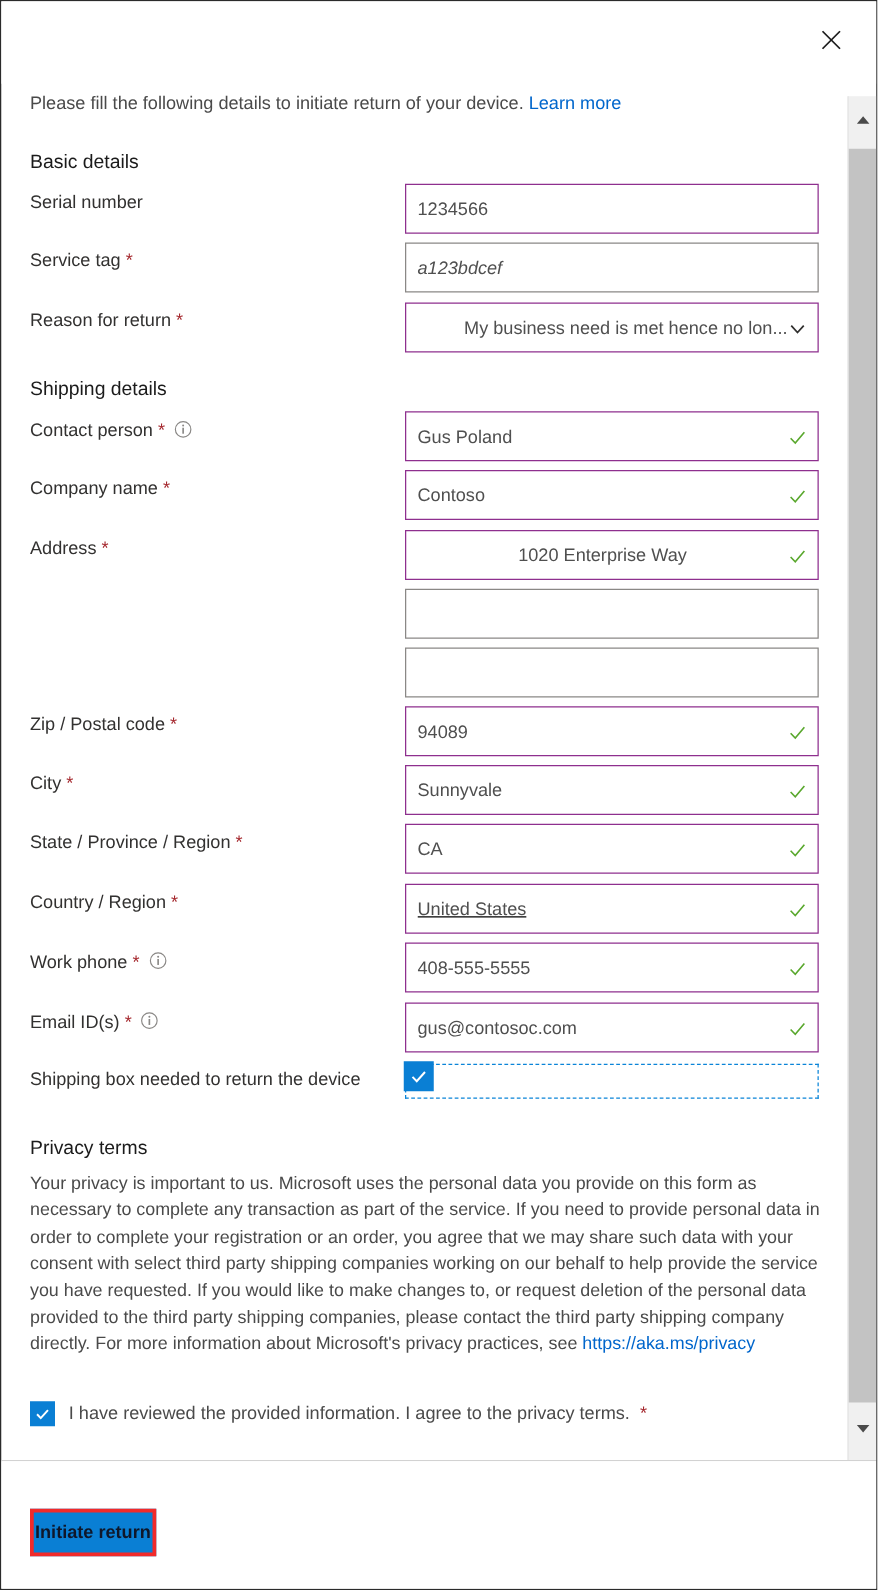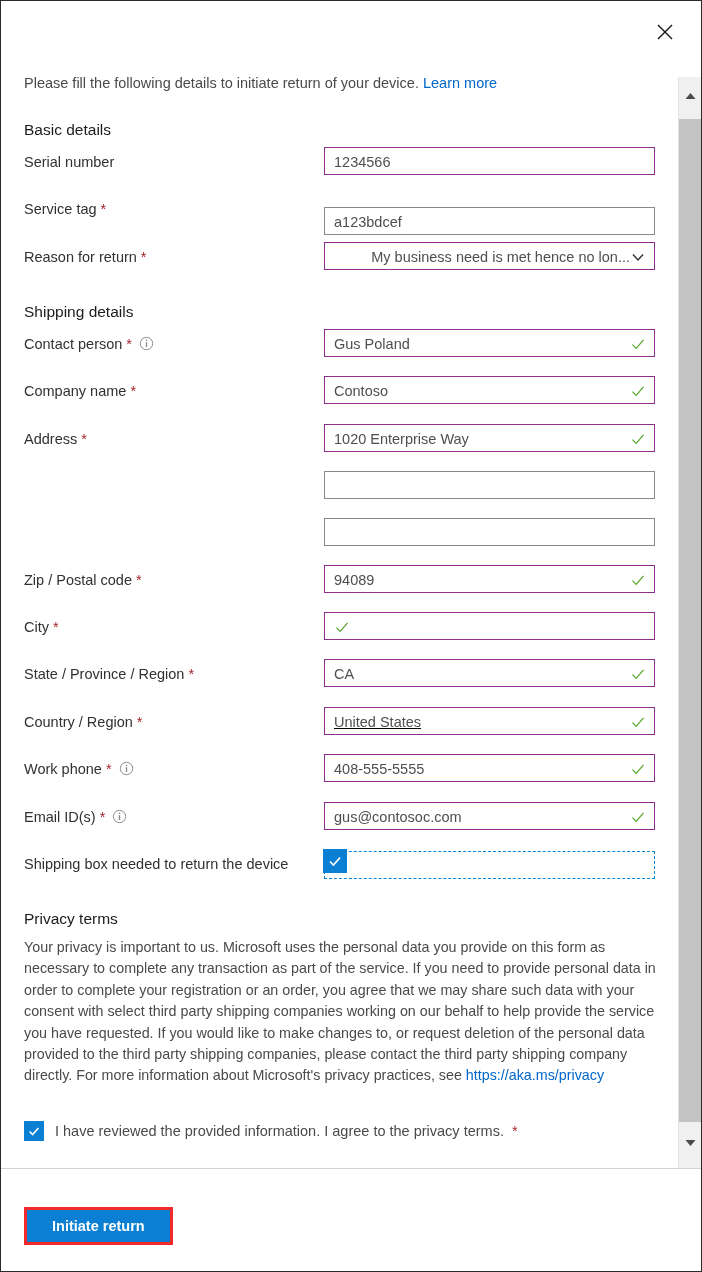--- a/index.html
+++ b/index.html
@@ -60,21 +60,21 @@
     white-space: nowrap;
   }
   .req { color: #a4262c; font-size: 14.5px; }
 
   .info-icon {
     display: inline-block; vertical-align: -2px; margin-left: 7px;
     width: 15px; height: 15px;
   }
 
   .field-input {
-    position: absolute; left: 323px; width: 331px; height: 28px;
+    position: absolute; left: 323px; width: 331px; height: 40px;
     border: 1px solid #8a8886;
     background: #ffffff;
     display: flex; align-items: center;
     padding: 2px 8px 0 9px;
   }
   .field-input.validated { border-color: #8e2f8e; }
   .field-input.accent    { border-color: #8e2f8e; }
   .field-value {
     font-size: 14.5px; color: #4f4f4f;
     flex: 1 1 auto; overflow: hidden; white-space: nowrap;
@@ -134,22 +134,22 @@
   #footer-divider {
     position: absolute; left: 0; top: 1167px; width: 700px; height: 1px;
     background: #d2d2d2;
   }
   #footer {
     position: absolute; left: 0; top: 1168px; width: 700px; height: 102px;
     background: #ffffff;
   }
   #initiate-return-button {
     position: absolute; left: 23px; top: 38px;
-    padding: 8px 25px;
-    background: #0a7fd4; color: #ffffff;
+    padding: 8px 1px;
+    background: #0a7fd4; color: #0f172a;
     font-size: 14.5px; font-weight: bold;
     border: 3px solid #f22a2a;
     cursor: pointer;
     white-space: nowrap;
   }
 </style>
 </head>
 <body>
 
 <div id="page">
@@ -172,21 +172,21 @@
       </div>
 
       <div class="section-title" style="top:54px;">Basic details</div>
 
       <div id="basic-fields">
           <div class="field-label" style="top: 87px;"><span>Serial number</span></div>
           <div class="field-input accent" style="top: 80px;">
             <span class="field-value">1234566</span>
           </div>
           <div class="field-label" style="top: 134px;"><span>Service tag</span><span class="req"> *</span></div>
-          <div class="field-input" style="top: 140px;">
+          <div class="field-input" style="top: 127px; font-style: italic;">
             <span class="field-value">a123bdcef</span>
           </div>
           <div class="field-label" style="top: 182px;"><span>Reason for return</span><span class="req"> *</span></div>
           <div class="field-input accent" style="top: 175px; text-align: right;">
             <span class="field-value">My business need is met hence no lon...</span>
             <svg class="chev-icon" viewBox="0 0 16 16">
               <polyline points="3,5.5 8,11 13,5.5" fill="none" stroke="#323130" stroke-width="1.4"></polyline>
             </svg>
           </div>
         </div>
@@ -206,41 +206,42 @@
             </svg>
           </div>
           <div class="field-label" style="top: 316px;"><span>Company name</span><span class="req"> *</span></div>
           <div class="field-input validated" style="top: 309px;">
             <span class="field-value">Contoso</span>
             <svg class="check-icon" viewBox="0 0 16 16">
               <polyline points="2.5,8.6 6.2,12.4 13.5,3.8" fill="none" stroke="#5aa82e" stroke-width="1.3"></polyline>
             </svg>
           </div>
           <div class="field-label" style="top: 364px; text-align: right;"><span>Address</span><span class="req"> *</span></div>
-          <div class="field-input validated" style="top: 357px;">
+          <div class="field-input validated" style="top: 357px; text-align: center;">
             <span class="field-value">1020 Enterprise Way</span>
             <svg class="check-icon" viewBox="0 0 16 16">
               <polyline points="2.5,8.6 6.2,12.4 13.5,3.8" fill="none" stroke="#5aa82e" stroke-width="1.3"></polyline>
             </svg>
           </div>
           <div class="field-input" style="top: 404px;">
             <span class="field-value"></span>
           </div>
           <div class="field-input" style="top: 451px;">
             <span class="field-value"></span>
           </div>
           <div class="field-label" style="top: 505px;"><span>Zip / Postal code</span><span class="req"> *</span></div>
           <div class="field-input validated" style="top: 498px;">
             <span class="field-value">94089</span>
             <svg class="check-icon" viewBox="0 0 16 16">
               <polyline points="2.5,8.6 6.2,12.4 13.5,3.8" fill="none" stroke="#5aa82e" stroke-width="1.3"></polyline>
             </svg>
           </div>
           <div class="field-label" style="top: 552px;"><span>City</span><span class="req"> *</span></div>
           <div class="field-input validated" style="top: 545px;">
+            <span class="field-value">Sunnyvale</span>
             <svg class="check-icon" viewBox="0 0 16 16">
               <polyline points="2.5,8.6 6.2,12.4 13.5,3.8" fill="none" stroke="#5aa82e" stroke-width="1.3"></polyline>
             </svg>
           </div>
           <div class="field-label" style="top: 599px;"><span>State / Province / Region</span><span class="req"> *</span></div>
           <div class="field-input validated" style="top: 592px;">
             <span class="field-value">CA</span>
             <svg class="check-icon" viewBox="0 0 16 16">
               <polyline points="2.5,8.6 6.2,12.4 13.5,3.8" fill="none" stroke="#5aa82e" stroke-width="1.3"></polyline>
             </svg>

